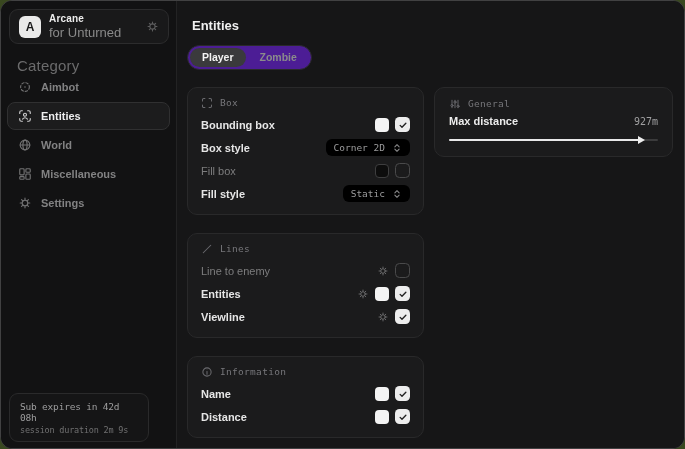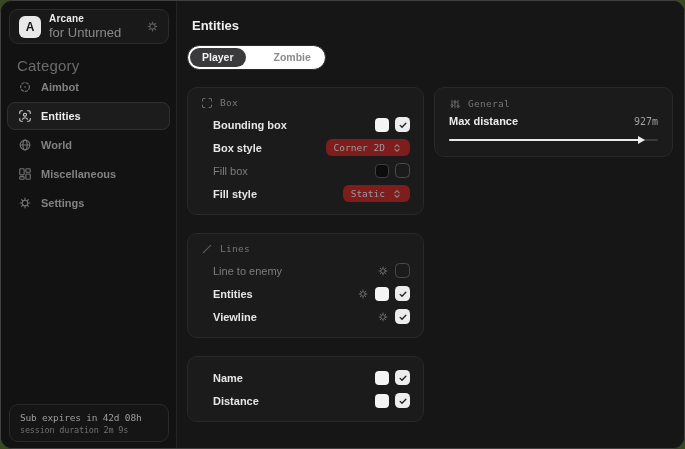--- a/index.html
+++ b/index.html
@@ -38,69 +38,69 @@
   .nav { position:absolute; left:6px; right:6px; top:72px; }
   .nav-item {
     height:28px; margin-bottom:1px; border:1px solid transparent; border-radius:8px;
     display:flex; align-items:center; gap:9px; padding:0 10px;
     color:#828283; font-size:11px; font-weight:600; cursor:pointer;
   }
   .nav-item.active { background:#1c1c1d; border-color:#303031; color:#ededee; }
   .nav-item .nicon { display:flex; color:inherit; opacity:.85; }
 
   .footer-card {
-    position:absolute; left:8px; bottom:6px; width:160px;
+    position:absolute; left:8px; bottom:6px; width:140px;
     background:#151516; border:1px solid #2a2a2b; border-radius:9px;
     padding:7px 10px 6px;
   }
   .footer-line1 { font-size:9.5px; color:#9d9d9e; letter-spacing:-.2px; }
   .footer-line2 { font-size:8.5px; color:#707071; margin-top:2px; letter-spacing:-.2px; }
 
   
   .main { position:absolute; left:176px; top:0; right:0; bottom:0; background:#161617; }
   .page-title { position:absolute; left:15px; top:17px; font-size:13px; font-weight:700; color:#f0f0f0; }
   .tabs {
     position:absolute; left:10px; top:44px;
-    background:#ffffff; border:1px solid #2a2a2b; border-radius:999px;
-    padding:2px; display:inline-flex; gap:16px;
+    background:#4c1d95; border:1px solid #2a2a2b; border-radius:999px;
+    padding:2px; display:inline-flex; gap:2px;
   }
   .tab {
     padding:3px 12px 4px; border-radius:999px; font-size:10.5px; font-weight:600;
     color:#8b8b8c; cursor:pointer;
   }
   .tab.active { background:#3a3a3c; color:#f2f2f2; }
 
   .col-left { position:absolute; left:10px; top:86px; width:237px; }
   .card {
     background:#1b1b1c; border:1px solid #29292a; border-radius:10px;
     padding:9px 13px; margin-bottom:18px;
   }
   .card-head {
     display:flex; align-items:flex-start; gap:7px; margin-bottom:4px;
     color:#76767a; font-size:9.5px; letter-spacing:.3px;
   }
   .card-head .hicon { display:flex; color:#6a6a6e; }
-  .row { height:23px; display:flex; align-items:center; justify-content:space-between;margin-left:12px; }
+  .row { height:23px; display:flex; align-items:center; justify-content:space-between; }
   .row-label { font-size:11px; font-weight:600; color:#e6e6e6; }
   .row.disabled .row-label { color:#7d7d7e; font-weight:500; }
   .controls { display:flex; align-items:center; gap:6px; }
 
   .swatch { width:14px; height:14px; border-radius:4px; cursor:pointer; }
   .swatch.white { background:#f4f4f4; }
   .swatch.black { background:#0d0d0d; border:1px solid #3e3e3f; }
   .checkbox {
     width:15px; height:15px; border-radius:4.5px; cursor:pointer;
     display:flex; align-items:center; justify-content:center;
   }
   .checkbox.checked { background:#ededed; }
   .checkbox.unchecked { background:transparent; border:1px solid #4a4a4b; }
   .gear-mini { color:#6a6a6b; display:flex; cursor:pointer; }
 
   .dropdown {
-    background:#7f1d1d; border-radius:6px; padding:3px 8px;
+    background:#000000; border-radius:6px; padding:3px 8px;
     display:flex; align-items:center; gap:7px; cursor:pointer;
   }
   .dropdown .dval { font-size:9.5px; color:#9b9b9c; }
   .dropdown .dicon { display:flex; color:#8b8b8c; }
 
   .card-general { position:absolute; left:257px; top:86px; width:239px; margin:0; padding:10px 14px 12px; }
   .gen-row { display:flex; align-items:center; justify-content:space-between; margin:5px 0 8px; }
   .gen-label { font-size:11px; font-weight:700; color:#ececec; }
   .gen-value { font-size:10px; color:#a0a0a1; }
   .slider { position:relative; height:9px; cursor:pointer; }
@@ -315,20 +315,30 @@
             <span class="checkbox checked">
               <svg width="10" height="10" viewBox="0 0 14 14" fill="none" stroke="#222" stroke-width="1.9" stroke-linecap="round" stroke-linejoin="round">
                   <path d="M3 7.5l2.6 2.6L11 4.5"></path>
                 </svg>
             </span>
           </span>
         </div>
       </div>
 
       <div class="card">
+        <div class="card-head mono">
+          <span class="hicon">
+            <svg width="12" height="12" viewBox="0 0 16 16" fill="none" stroke="currentColor" stroke-width="1.4" stroke-linecap="round">
+              <circle cx="8" cy="8" r="5.5"></circle>
+                <path d="M8 7.4V11"></path>
+                <circle cx="8" cy="5" r="0.5" fill="currentColor" stroke="none"></circle>
+            </svg>
+          </span>
+          <span>Information</span>
+        </div>
 
         <div class="row">
           <span class="row-label">Name</span>
           <span class="controls">
             <span class="swatch white"></span>
             <span class="checkbox checked">
               <svg width="10" height="10" viewBox="0 0 14 14" fill="none" stroke="#222" stroke-width="1.9" stroke-linecap="round" stroke-linejoin="round">
                   <path d="M3 7.5l2.6 2.6L11 4.5"></path>
                 </svg>
             </span>

